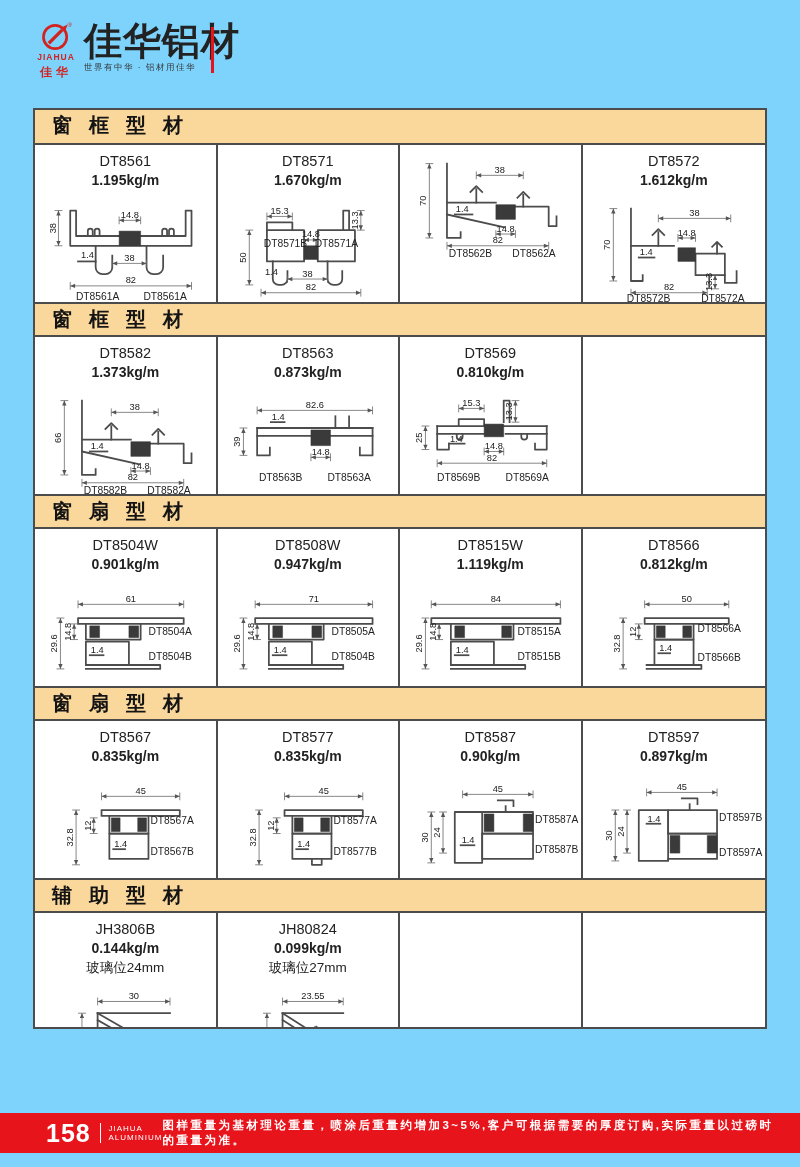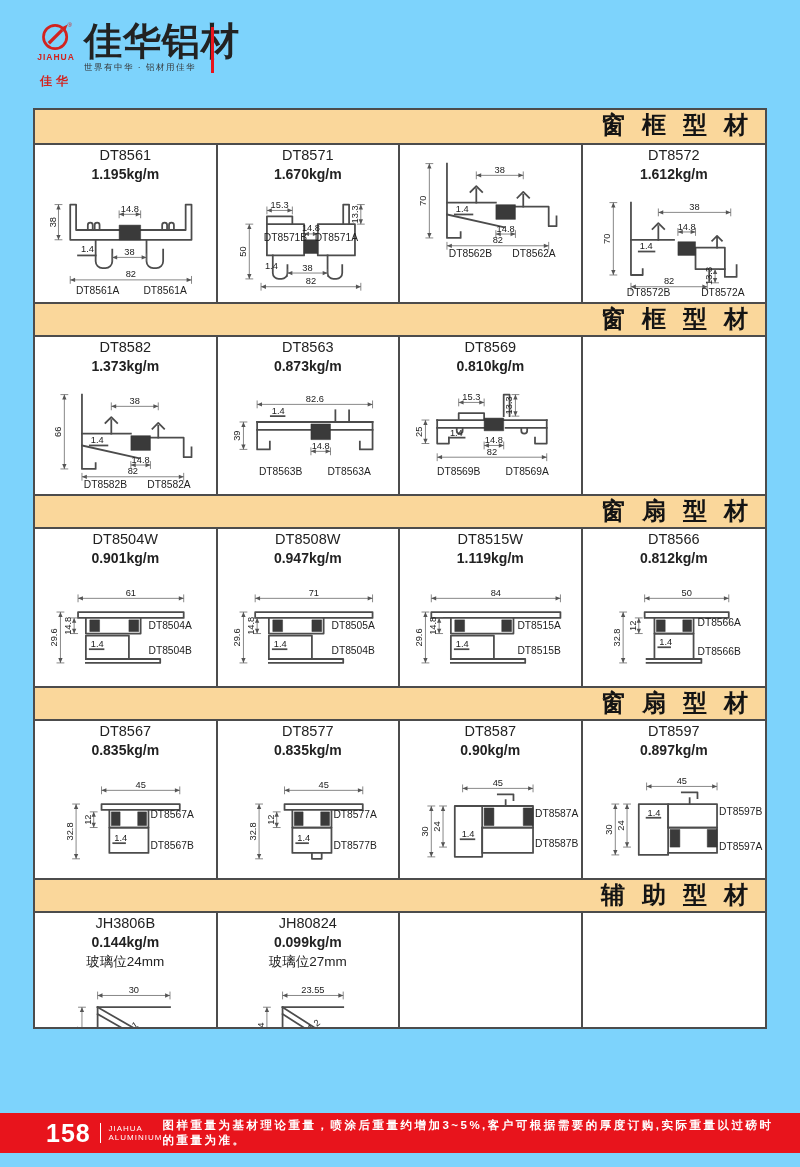--- a/index.html
+++ b/index.html
@@ -4,39 +4,39 @@
 <style>
   html,body{margin:0;padding:0;background:#fff;}
   .page{position:relative;width:800px;height:1167px;background:#7dd3fc;overflow:hidden;
         font-family:"Liberation Sans","DejaVu Sans",sans-serif;color:#1a1a1a;}
 
   
   .header{position:absolute;left:0;top:0;width:800px;height:100px;}
   .logo-block{position:absolute;left:34px;top:20px;width:44px;text-align:center;}
   .emblem{width:36px;height:34px;display:block;margin:0 auto;}
   .logo-en{font-size:8.5px;font-weight:bold;color:#d2231f;letter-spacing:1px;margin-top:-2px;}
-  .logo-cn{font-size:12px;font-weight:bold;color:#d2231f;letter-spacing:4px;margin-top:11px;}
+  .logo-cn{font-size:12px;font-weight:bold;color:#d2231f;letter-spacing:4px;margin-top:2px;}
   .brand-block{position:absolute;left:84px;top:24px;width:130px;}
   .brand{font-size:38px;font-weight:bold;color:#222;letter-spacing:1px;line-height:34px;white-space:nowrap;}
   .tagline{font-size:8.5px;color:#333;letter-spacing:1.5px;margin-top:4px;white-space:nowrap;}
   .vdivider{position:absolute;left:211px;top:27px;width:3px;height:46px;background:var(--red,#e8141c);}
   .title-block{position:absolute;left:223px;top:26px;width:570px;}
   .title{font-size:24px;font-weight:bold;color:#111;white-space:nowrap;letter-spacing:0.5px;}
   .subtitle{font-size:11.5px;color:#222;margin-top:6px;word-spacing:3px;white-space:nowrap;}
 
   
   .catalog{position:absolute;left:33px;top:108px;width:734px;border:2px solid #4c4c4c;box-sizing:border-box;background:#fff;}
   .band{height:35px;background:var(--band,#fad79b);border-top:2px solid #4c4c4c;border-bottom:2px solid #4c4c4c;box-sizing:border-box;
-        text-align:right;font-size:24px;font-weight:bold;color:#141414;letter-spacing:17px;text-indent:17px;line-height:30px;}
+        text-align:left;font-size:20px;font-weight:bold;color:#141414;letter-spacing:17px;text-indent:17px;line-height:30px;}
   .band.first{border-top:none;}
   .row{display:grid;grid-template-columns:repeat(4,1fr);height:157px;box-sizing:border-box;}
   .row.tall{height:114px;}
   .cell{border-right:2px solid #4c4c4c;box-sizing:border-box;overflow:hidden;}
   .cell:last-child{border-right:none;}
-  .chead{text-align:center;padding-top:1px;line-height:19px;}
+  .chead{text-align:center;padding-top:7px;line-height:19px;}
   .ccode{font-size:14.5px;color:#222;}
   .cweight{font-size:14px;color:#222;font-weight:bold;}
   .cextra{font-size:13.5px;color:#222;}
   .drawing{width:180px;display:block;margin:1px auto 0;}
 
   
   .pf{fill:none;stroke:#4c4c4c;stroke-width:1.8;stroke-linejoin:round;stroke-linecap:square;}
   .tb{fill:#3a3a3a;stroke:#333;stroke-width:0.5;}
   .dl{fill:none;stroke:#666;stroke-width:0.8;}
   .ar{fill:#555;stroke:none;}

